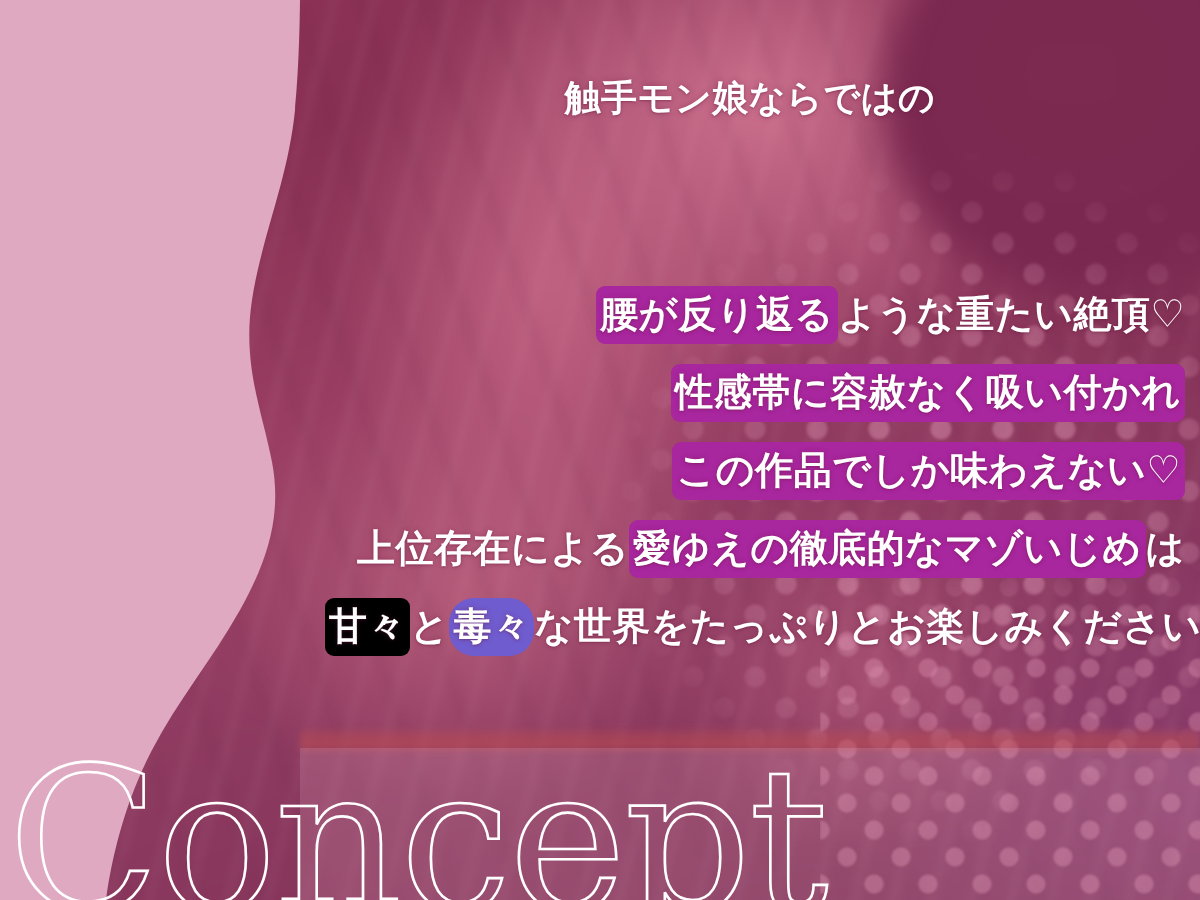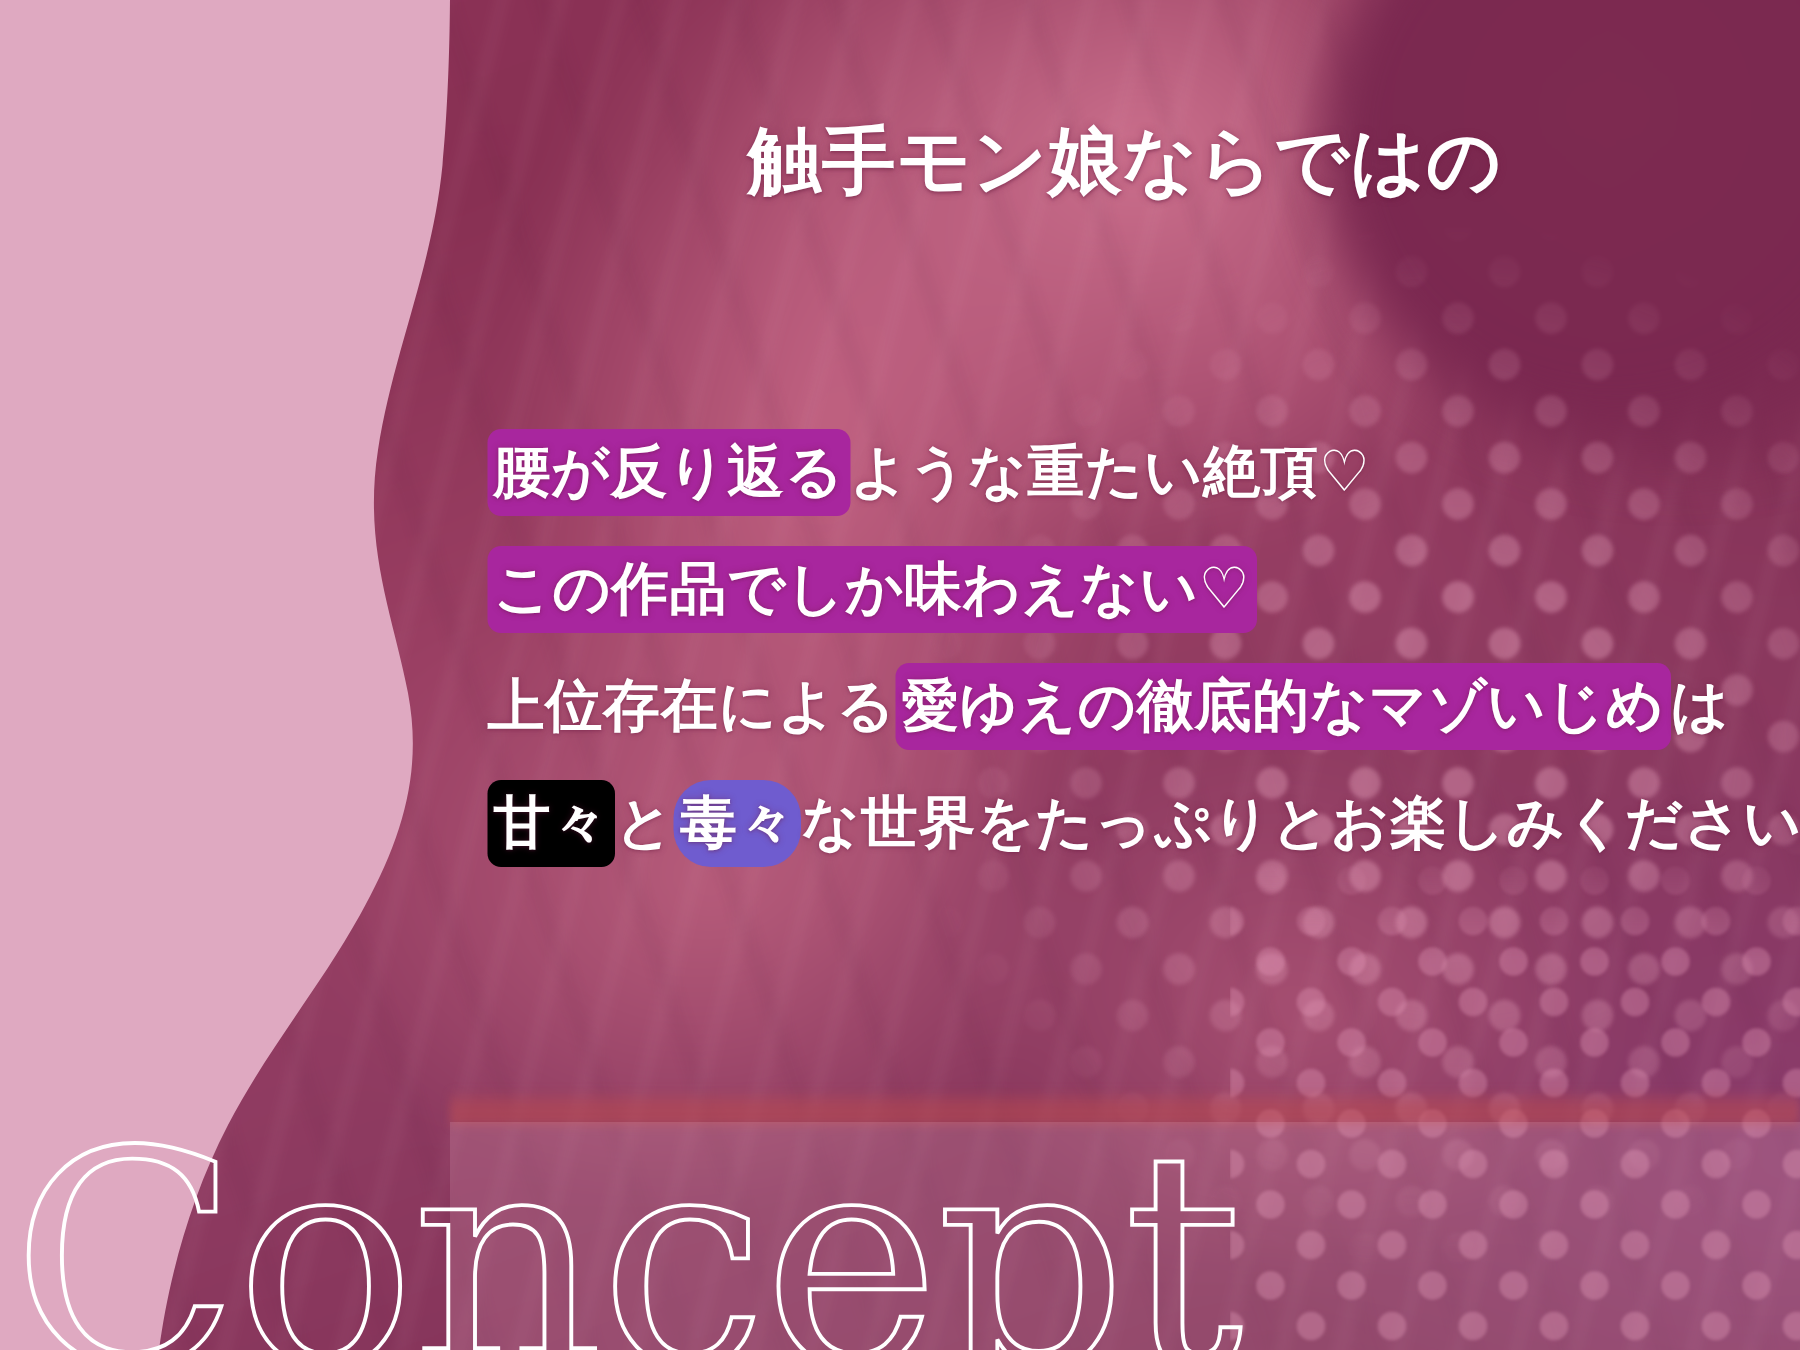--- a/index.html
+++ b/index.html
@@ -125,21 +125,21 @@
   }
   .blob svg { display: block; }
 
   
   .heading {
     position: absolute;
     left: 300px; top: 72px;
     width: 900px;
     text-align: center;
     color: #ffffff;
-    font-size: 49px;
+    font-size: 36px;
     font-weight: 700;
     line-height: 1.45;
     letter-spacing: 0.5px;
     text-shadow: 0 0 6px rgba(120,30,70,0.45), 0 1px 2px rgba(90,20,55,0.35);
     white-space: nowrap;
   }
   .heading .hline { display: block; }
 
   
   .body-block {
@@ -149,20 +149,21 @@
   }
   .bline {
     display: block;
     height: 78px;
     line-height: 56px;
     white-space: nowrap;
     font-size: 38px;
     font-weight: 700;
     color: #ffffff;
     letter-spacing: 0.5px;
+    text-align: right;
   }
   .bline > span { 
     display: inline;
     text-shadow: 0 0 5px rgba(120,30,70,0.40), 0 1px 2px rgba(90,20,55,0.30);
   }
   .hl {
     border-radius: 9px;
     padding: 6px 4px 8px 4px;
     box-decoration-break: clone;
     -webkit-box-decoration-break: clone;
@@ -211,20 +212,21 @@
                L0,900 Z" fill="#dfa9c1"></path>
     </svg>
   </div>
 
   <div class="heading">
     <span class="hline">触手モン娘ならではの</span>
   </div>
 
   <div class="body-block" id="body-block">
       <div class="bline"><span class="hl hl-purple">腰が反り返る</span><span>ような重たい絶頂♡</span></div>
+      <div class="bline"><span class="hl hl-purple">性感帯に容赦なく吸い付かれ</span></div>
       <div class="bline"><span class="hl hl-purple">この作品でしか味わえない♡</span></div>
       <div class="bline"><span>上位存在による</span><span class="hl hl-purple">愛ゆえの徹底的なマゾいじめ</span><span>は</span></div>
       <div class="bline"><span class="hl hl-pink">甘々</span><span>と</span><span class="hl hl-indigo">毒々</span><span>な世界をたっぷりとお楽しみください!!</span></div>
     </div>
 
   <div class="concept">Concept</div>
 
 </div>
 
 </body></html>

